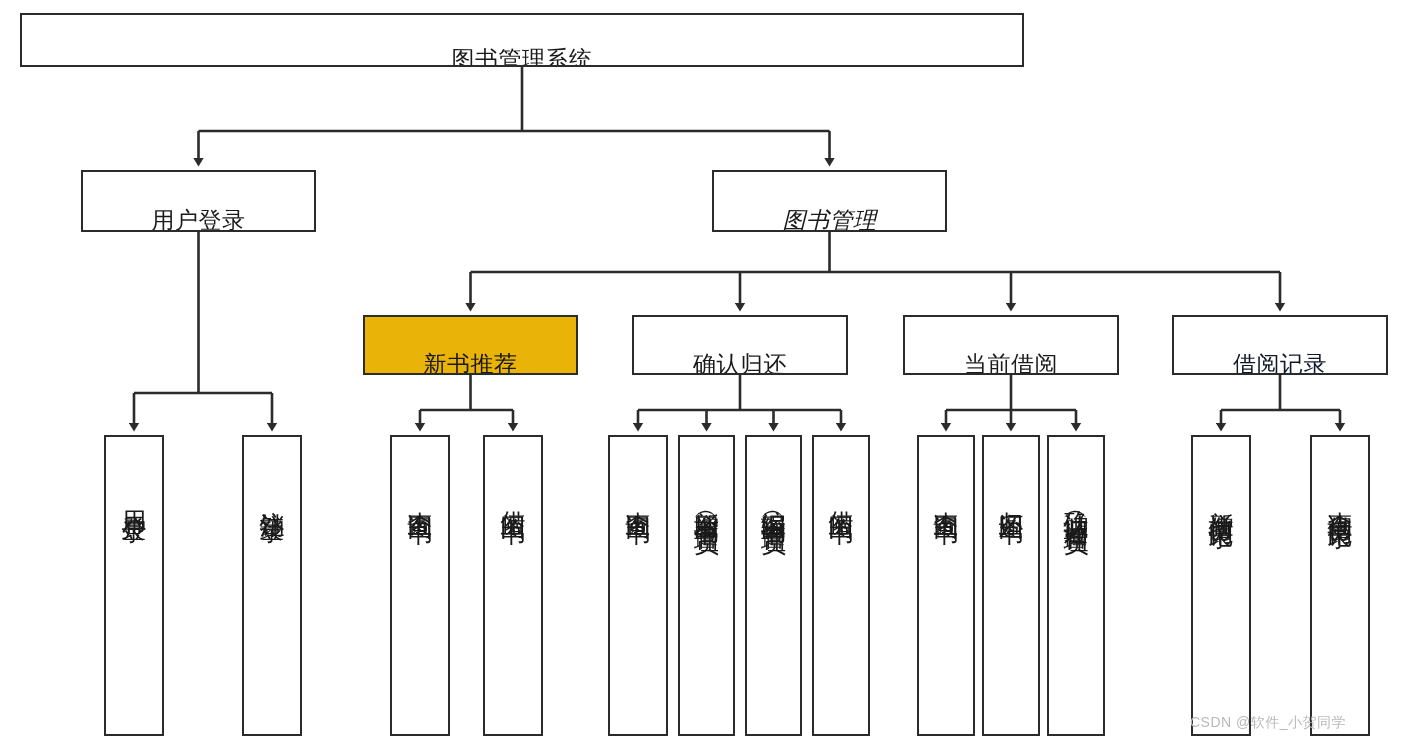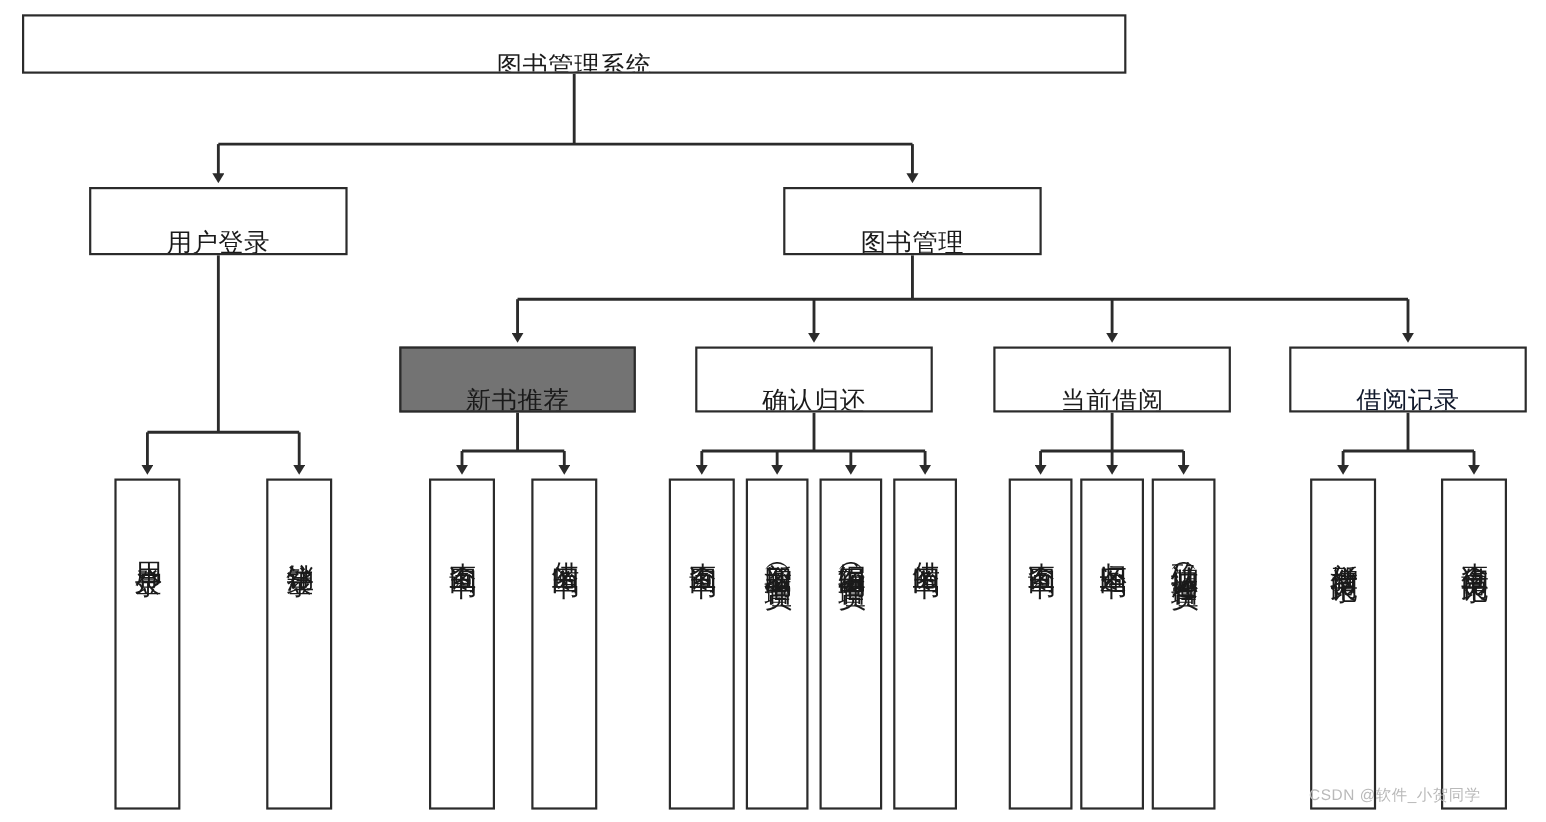--- a/index.html
+++ b/index.html
@@ -115,24 +115,24 @@
       </g>
   </svg>
 
   <div id="box-layer">
       <div class="node-box horizontal" style="left: 20px; top: 13px; width: 1004px; height: 54px; border-color: rgb(43, 43, 43); background: rgb(255, 255, 255);">
         <span class="node-label" style="color: rgb(26, 26, 26);">图书管理系统</span>
       </div>
       <div class="node-box horizontal" style="left: 81px; top: 170px; width: 235px; height: 62px; border-color: rgb(43, 43, 43); background: rgb(255, 255, 255);">
         <span class="node-label" style="color: rgb(26, 26, 26);">用户登录</span>
       </div>
-      <div class="node-box horizontal" style="left: 712px; top: 170px; width: 235px; height: 62px; border-color: rgb(43, 43, 43); background: rgb(255, 255, 255);">
+      <div class="node-box horizontal" style="left: 712px; top: 170px; width: 235px; height: 62px; border-color: rgb(43, 43, 43); background: rgb(255, 255, 255); font-style: italic;">
         <span class="node-label" style="color: rgb(26, 26, 26);">图书管理</span>
       </div>
-      <div class="node-box horizontal" style="left: 363px; top: 315px; width: 215px; height: 60px; border-color: rgb(43, 43, 43); background: #737373; text-decoration: underline;">
+      <div class="node-box horizontal" style="left: 363px; top: 315px; width: 215px; height: 60px; border-color: rgb(43, 43, 43); background: #eab308; text-decoration: underline;">
         <span class="node-label" style="color: rgb(26, 26, 26);">新书推荐</span>
       </div>
       <div class="node-box horizontal" style="left: 632px; top: 315px; width: 216px; height: 60px; border-color: rgb(43, 43, 43); background: rgb(255, 255, 255);">
         <span class="node-label" style="color: rgb(26, 26, 26);">确认归还</span>
       </div>
       <div class="node-box horizontal" style="left: 903px; top: 315px; width: 216px; height: 60px; border-color: rgb(43, 43, 43); background: rgb(255, 255, 255); align-items: center;">
         <span class="node-label" style="color: rgb(26, 26, 26);">当前借阅</span>
       </div>
       <div class="node-box horizontal" style="left: 1172px; top: 315px; width: 216px; height: 60px; border-color: rgb(43, 43, 43); background: rgb(255, 255, 255);">
         <span class="node-label" style="color: #0f172a;">借阅记录</span>

